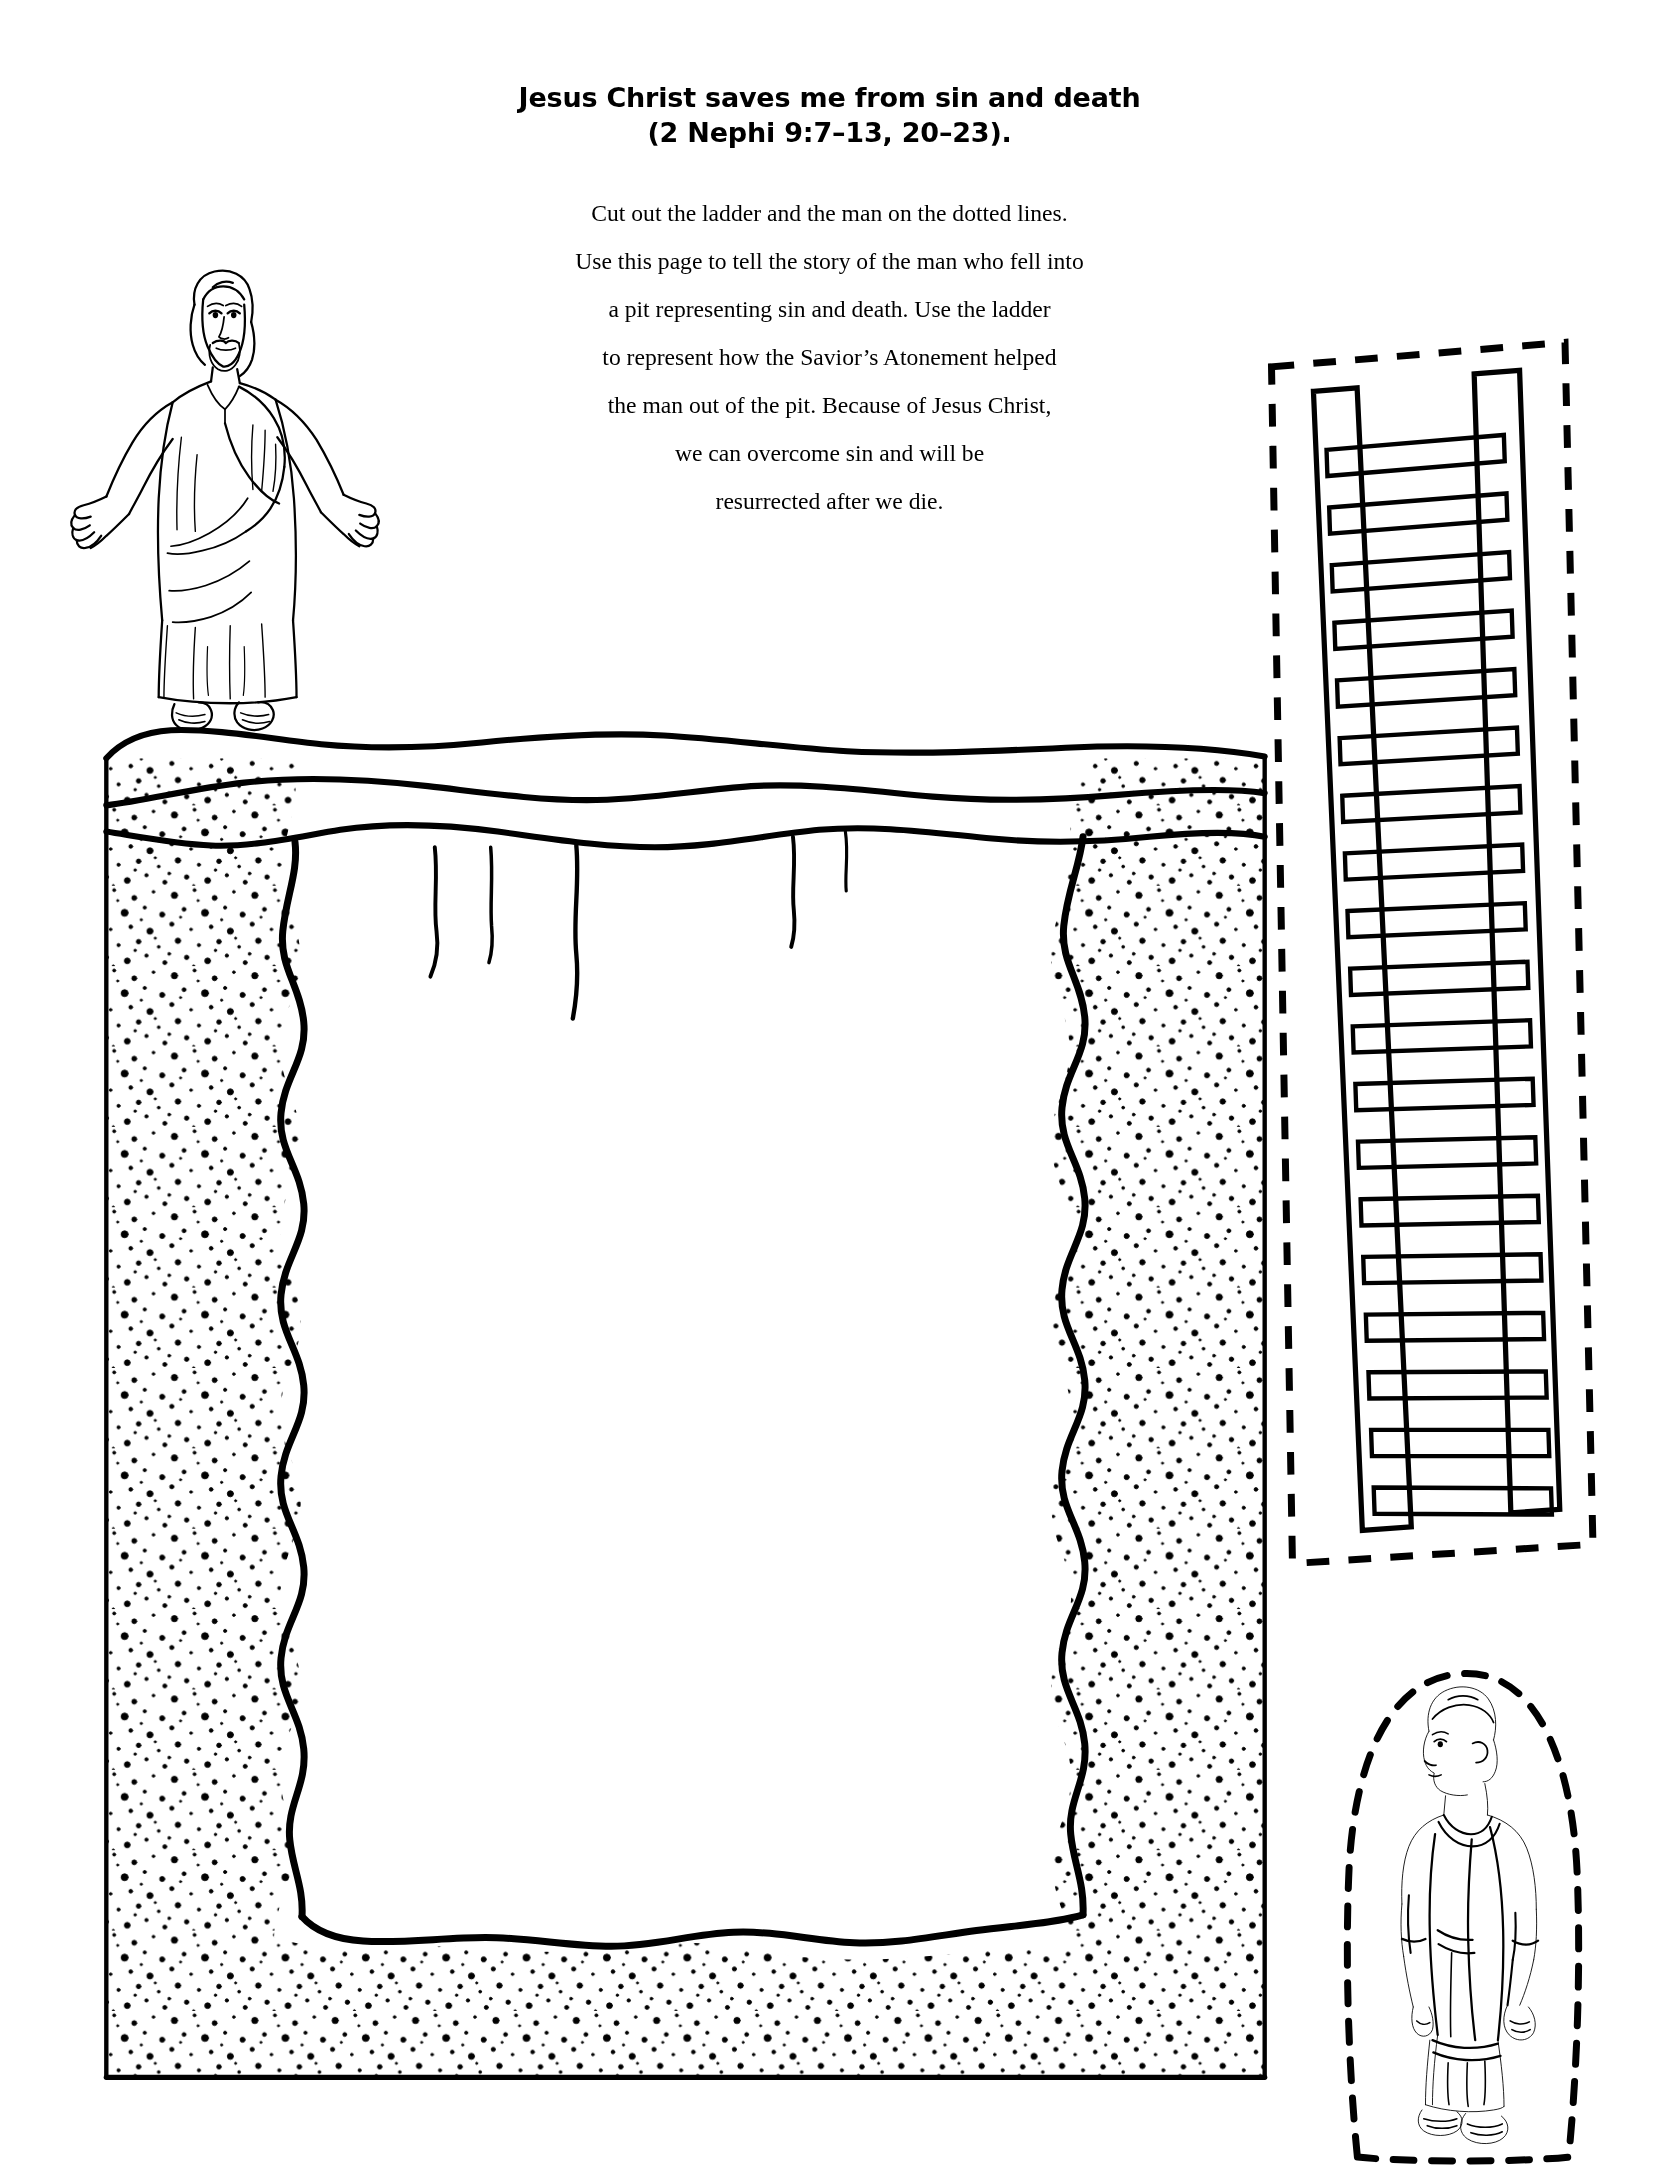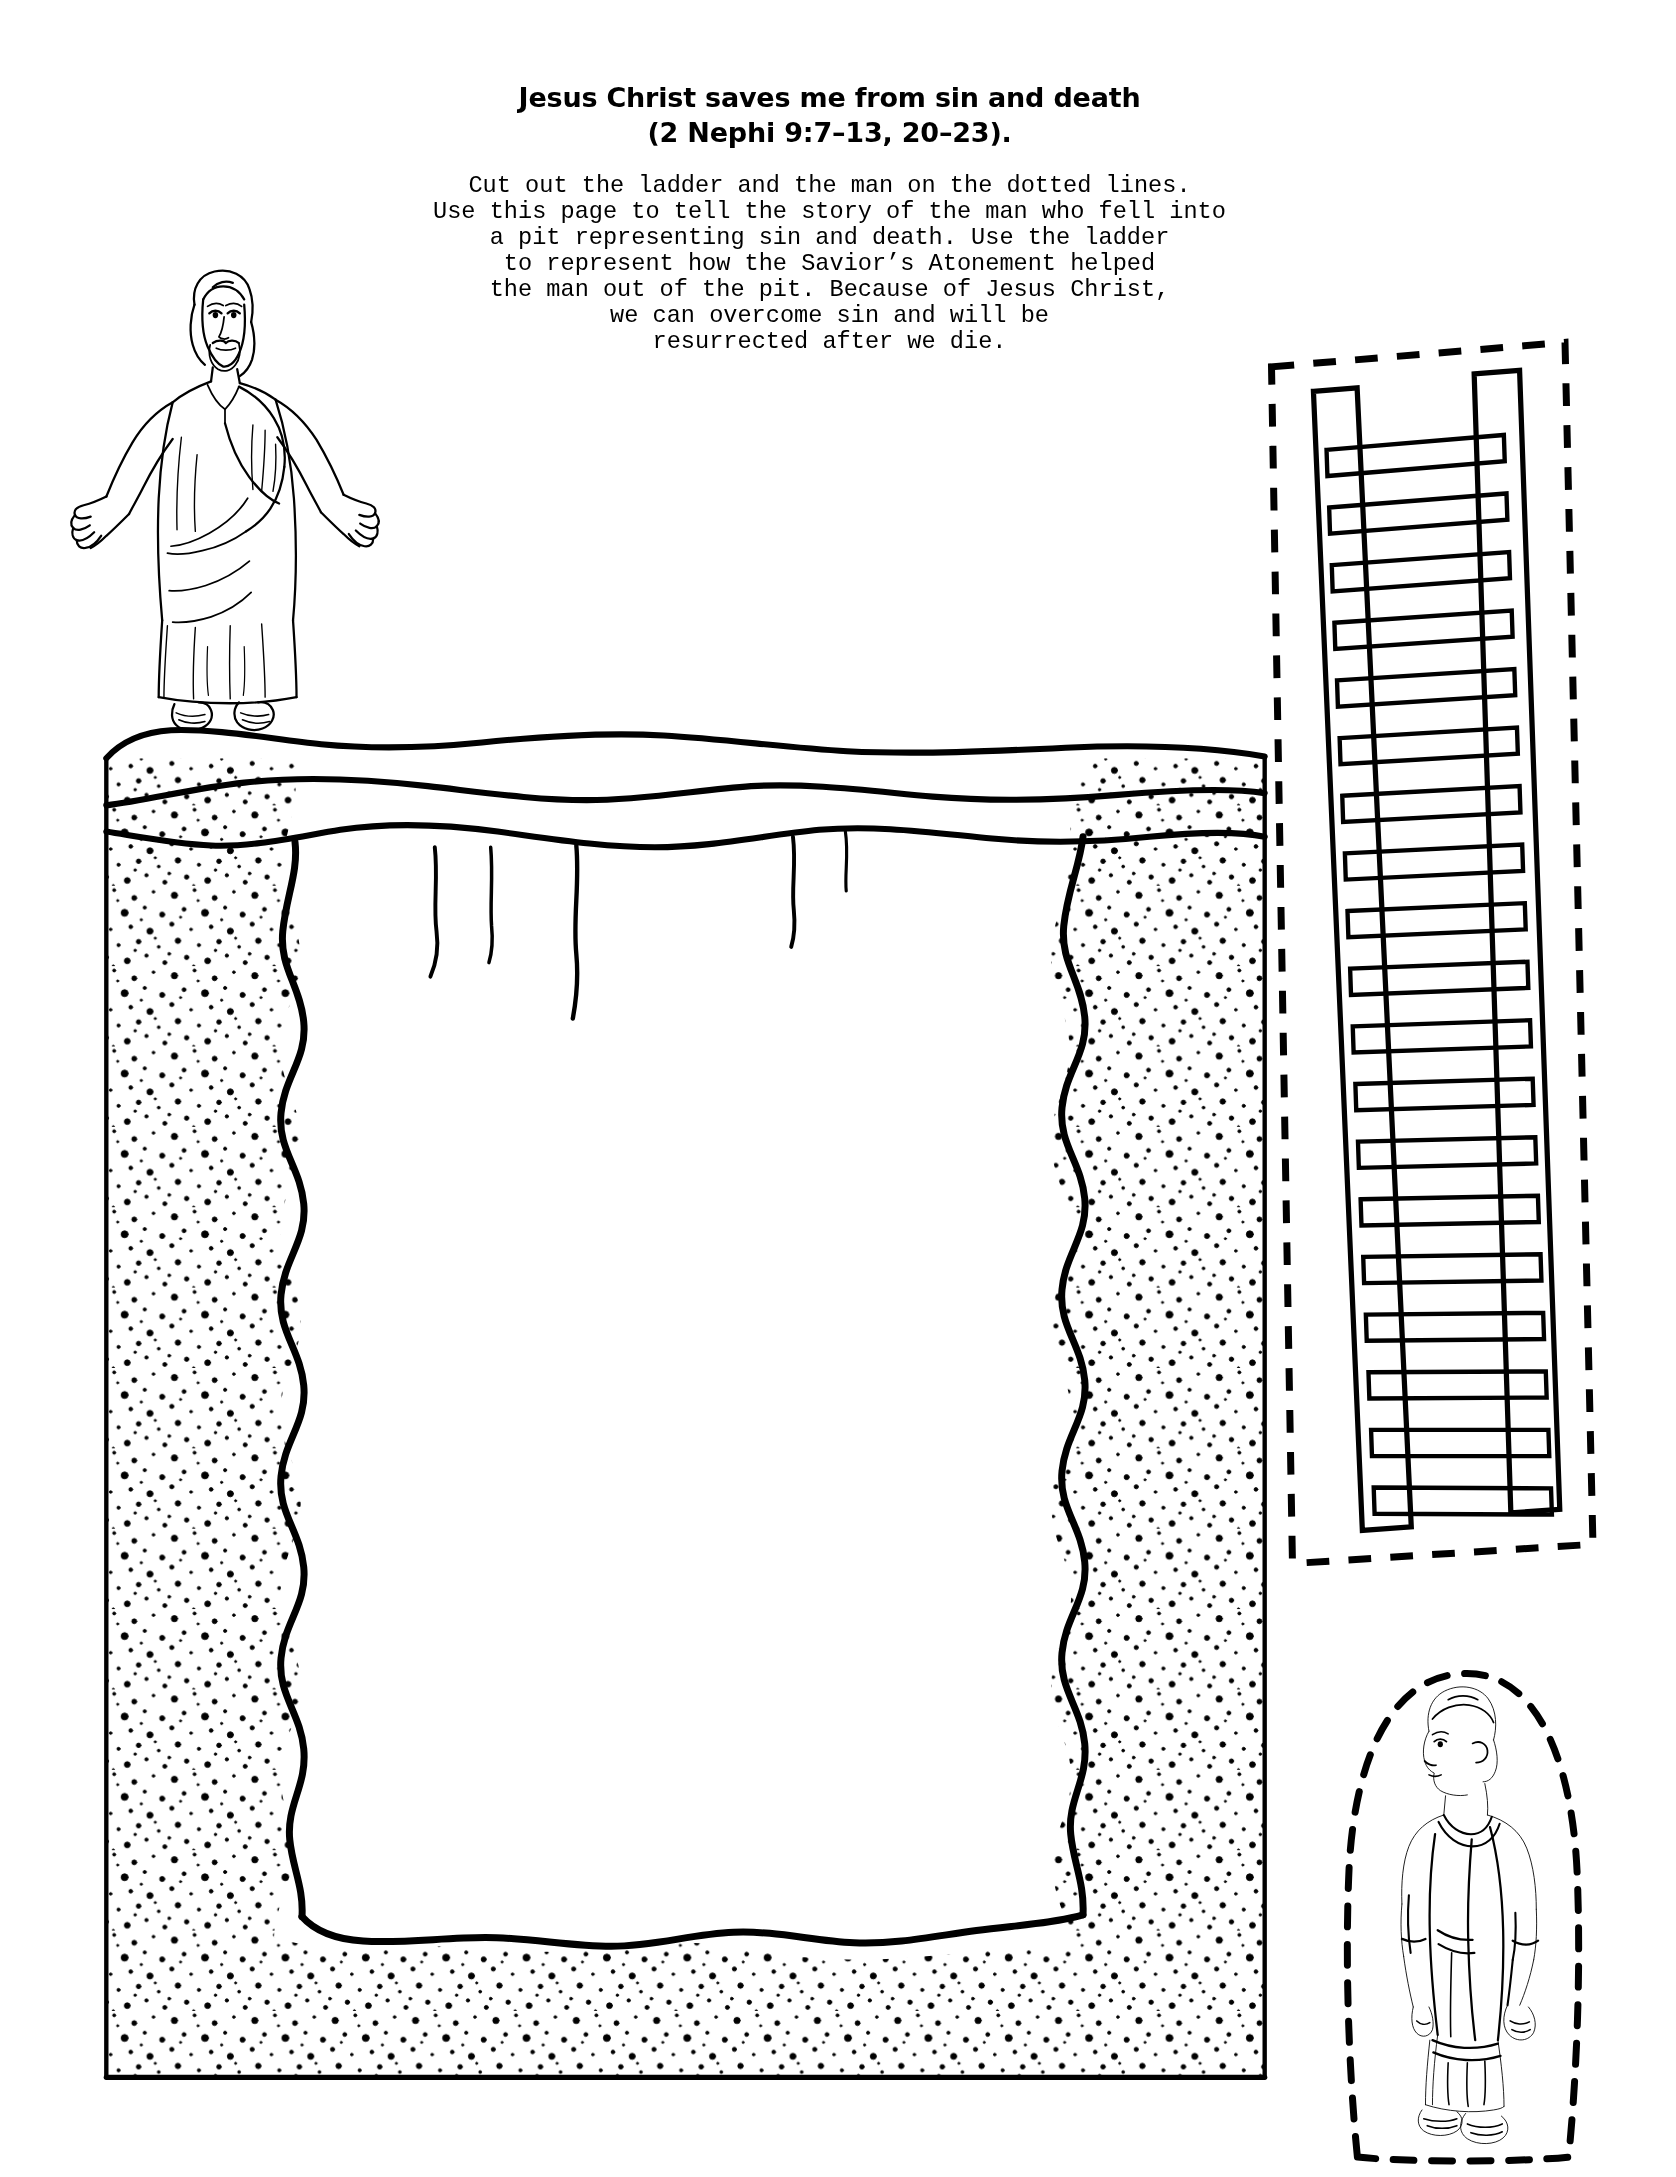--- a/index.html
+++ b/index.html
@@ -34,25 +34,25 @@
   #activity-title {
     font-family: "DejaVu Sans", sans-serif;
     font-weight: bold;
     font-size: 27px;
     line-height: 35px;
     letter-spacing: -0.2px;
     margin: 0;
     white-space: pre-line;
   }
   #activity-instructions {
-    font-family: Liberation Mono, monospace;
+    font-family: Liberation Serif, serif;
     font-weight: normal;
     font-size: 23.6px;
-    line-height: 26px;
-    margin: 0;
+    line-height: 48px;
+    margin: 16px;
     padding-top: 23px;
     white-space: pre-line;
   }
 
   
   .fig {
     position: absolute;
   }
   #jesus-figure   { left: 68px;   top: 236px;  width: 314px;  height: 542px; }
   #pit-scene      { left: 87px;  top: 725px;  width: 1197px; height: 1389px; }

